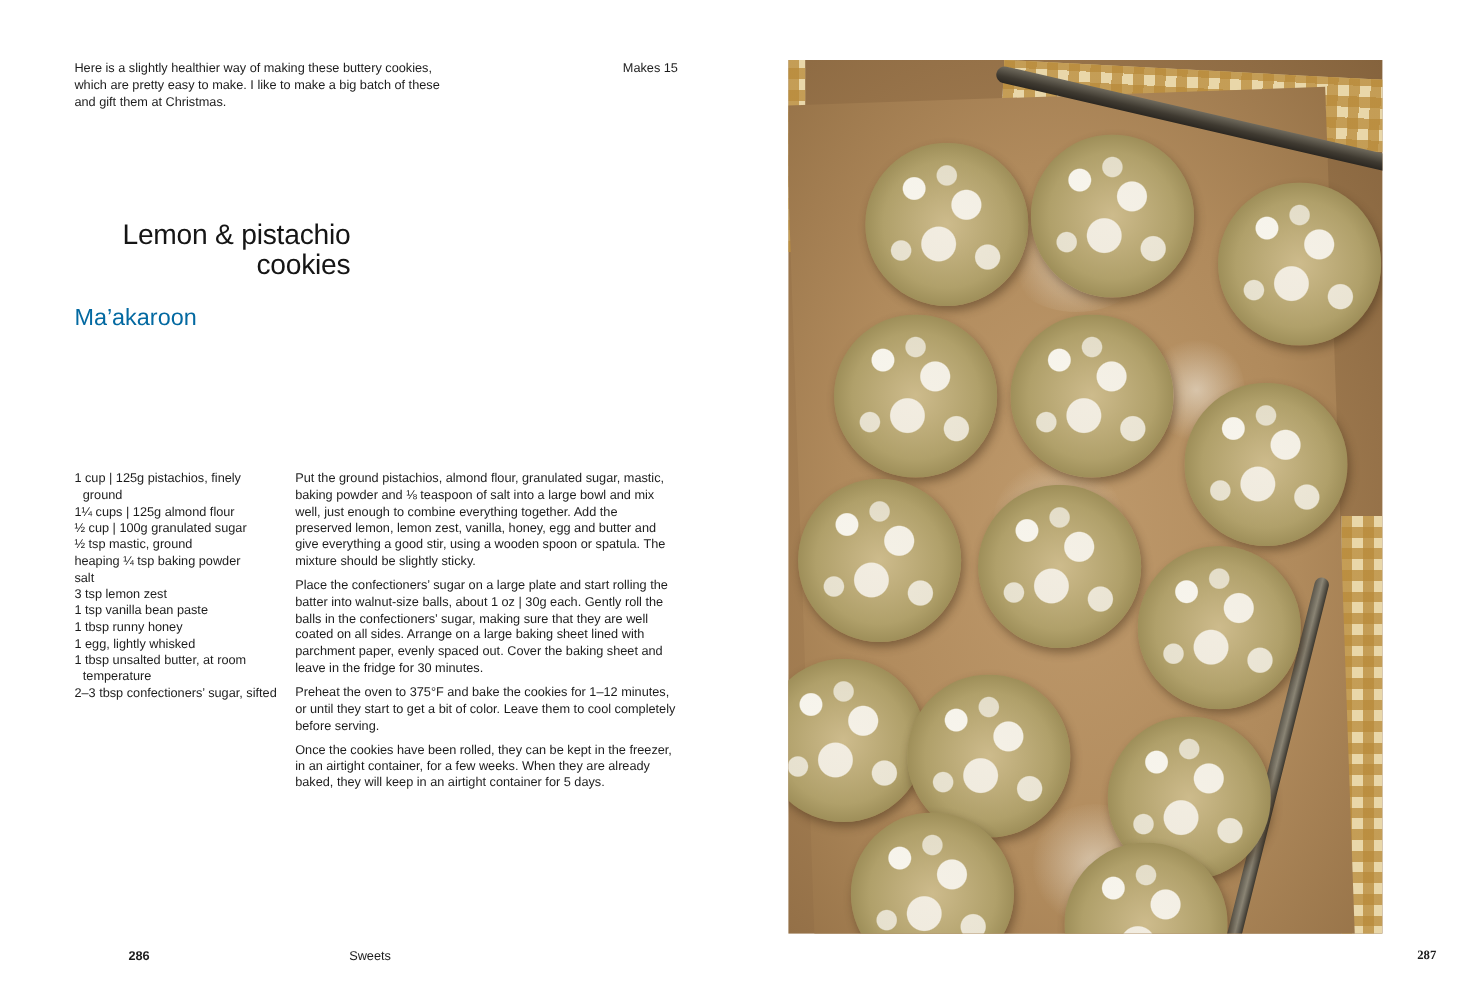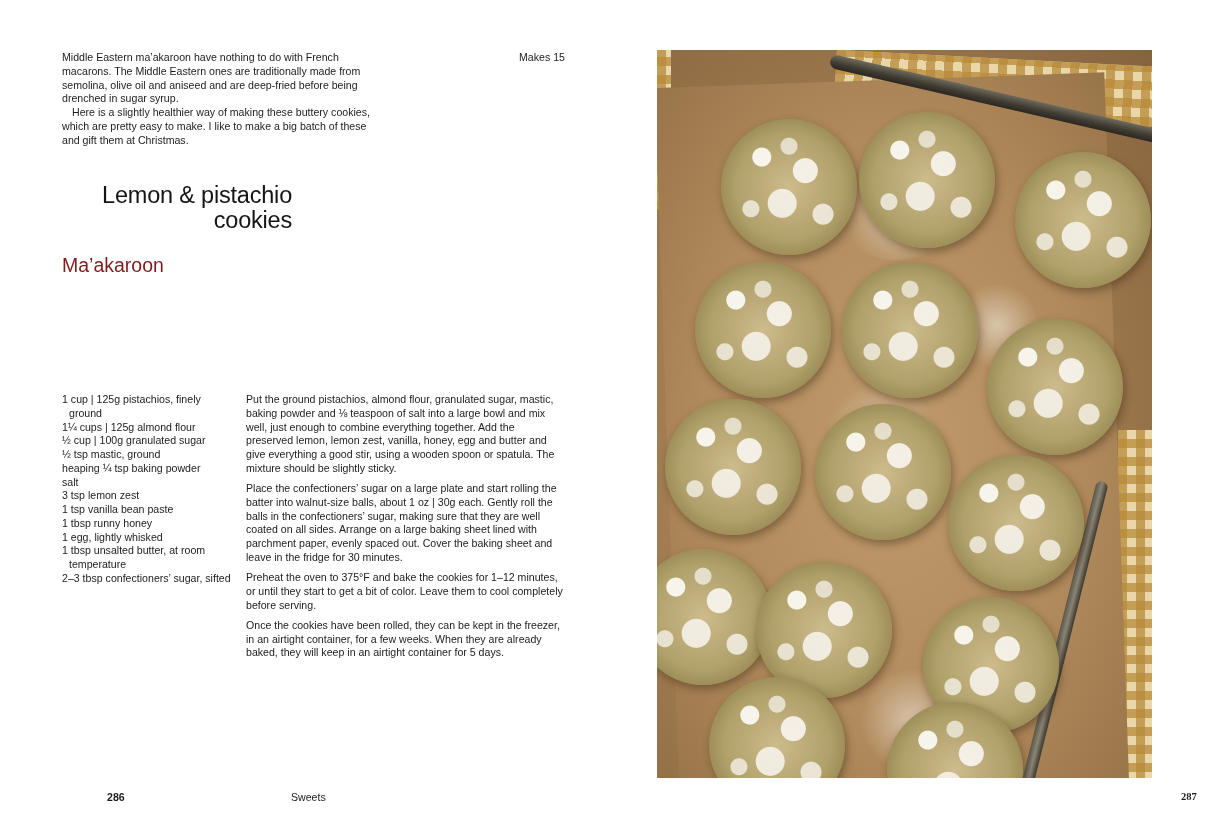--- a/index.html
+++ b/index.html
@@ -6,21 +6,21 @@
   body {
     width: 1214px; height: 840px; background: #ffffff; position: relative; overflow: hidden;
     font-family: "Liberation Sans", "DejaVu Sans", sans-serif; color: #1c1c1c;
   }
   .abs { position: absolute; }
   .intro { left: 62px; top: 51px; width: 320px; font-size: 10.6px; line-height: 13.8px; }
   .intro p { margin: 0; }
   .intro p + p { text-indent: 10px; }
   .makes { left: 519px; top: 51px; font-size: 10.6px; line-height: 13.8px; }
   .title { left: 62px; top: 183px; font-size: 23.5px; line-height: 25px; font-weight: normal; margin: 0; color: #151515; letter-spacing: -0.2px; text-align: right; }
-  .subtitle { left: 62px; top: 254px; font-size: 19.5px; line-height: 22px; color: #7f1d1d; margin: 0; font-weight: normal; }
+  .subtitle { left: 62px; top: 254px; font-size: 19.5px; line-height: 22px; color: #0369a1; margin: 0; font-weight: normal; }
   .ingredients { left: 62px; top: 393px; width: 170px; font-size: 10.6px; line-height: 13.75px; margin: 0; padding: 0; list-style: none; }
   .ingredients li { padding-left: 7px; text-indent: -7px; }
   .method { left: 246px; top: 393px; width: 318px; font-size: 10.6px; line-height: 13.75px; }
   .method p { margin: 0 0 6.5px 0; }
   .folio { font-size: 10.6px; top: 791px; margin-left: 45px; }
   .folio-left { left: 62px; font-weight: bold; }
   .section-name { left: 246px; }
   .folio-right { left: 1136px; font-weight: bold; font-family: Liberation Serif, serif; }
 
   .photo {
@@ -66,21 +66,20 @@
       radial-gradient(circle at 22% 66%, rgba(240,236,224,0.85) 0 8px, transparent 9px),
       radial-gradient(circle at 50% 20%, rgba(240,236,224,0.8) 0 8px, transparent 9px),
       radial-gradient(circle at 50% 50%, #cdbb8c 0%, #b0a06a 55%, #8e7f4a 85%, #6d6136 100%);
     box-shadow: 2px 4px 8px rgba(60,40,20,0.45);
   }
 </style>
 </head>
 <body>
 
 <div class="abs intro">
-  <p>Middle Eastern ma’akaroon have nothing to do with French macarons. The Middle Eastern ones are traditionally made from semolina, olive oil and aniseed and are deep-fried before being drenched in sugar syrup.</p>
   <p>Here is a slightly healthier way of making these buttery cookies, which are pretty easy to make. I like to make a big batch of these and gift them at Christmas.</p>
 </div>
 
 <div class="abs makes">Makes 15</div>
 
 <h1 class="abs title" style="width:230px;">
   <span>Lemon &amp; pistachio cookies</span>
 </h1>
 
 <h2 class="abs subtitle">Ma’akaroon</h2>

